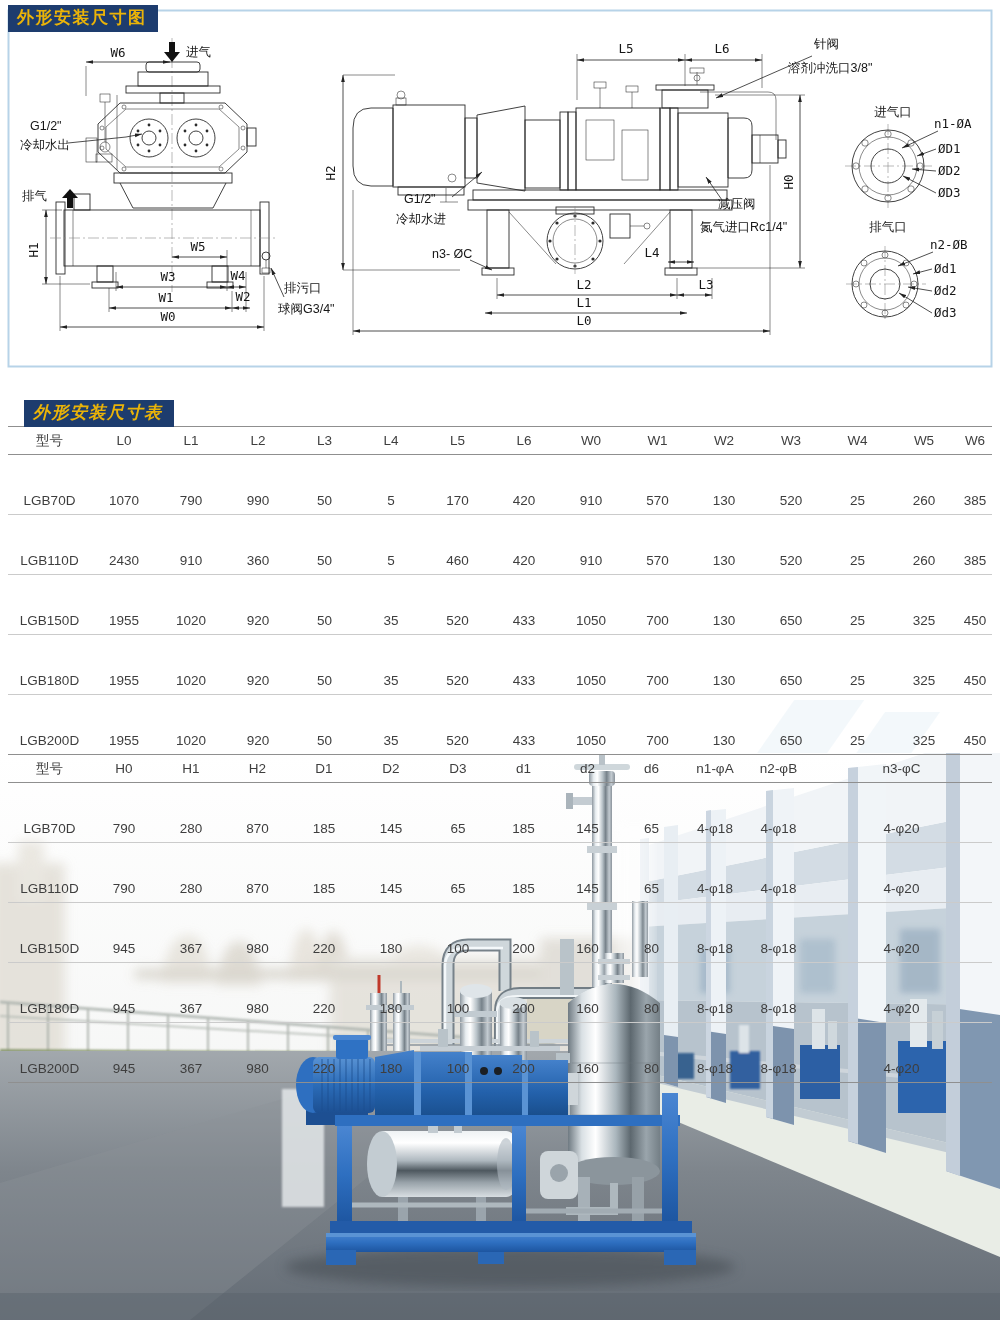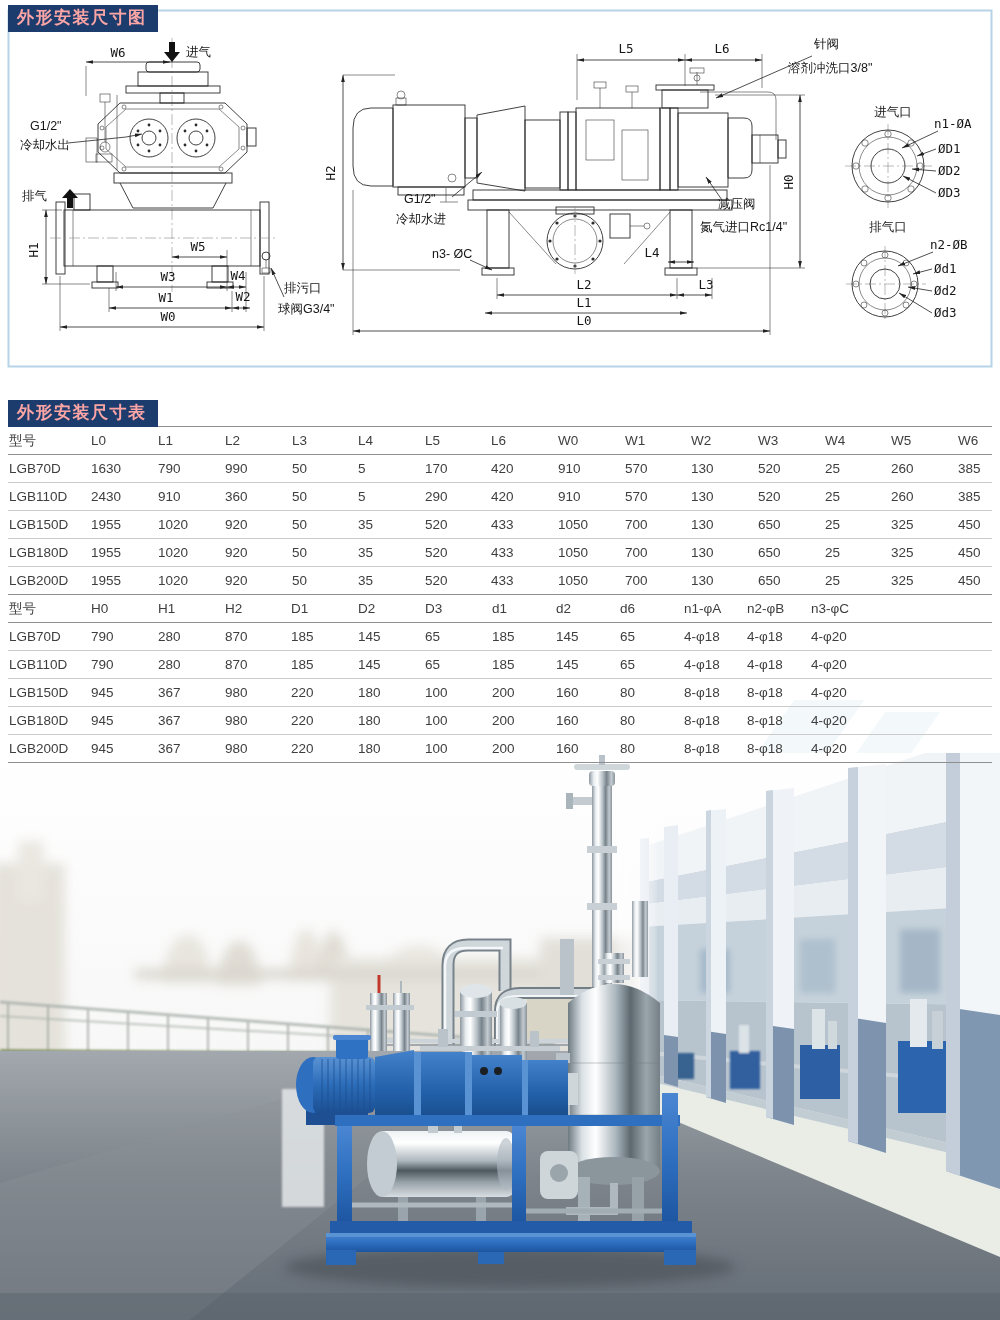--- a/index.html
+++ b/index.html
@@ -1,28 +1,28 @@
 <!DOCTYPE html>
 <html><head>
 <meta charset="utf-8">
 <style>
   html,body{margin:0;padding:0;background:#fff;}
   #page{position:relative;width:1000px;height:1320px;background:#fff;overflow:hidden;
         font-family:"Liberation Sans",sans-serif;}
-  .banner{position:absolute;background:#1d3c6e;color:#fca5a5;font-weight:bold;
+  .banner{position:absolute;background:#1d3c6e;color:#eab308;font-weight:bold;
           font-size:17px;line-height:1;padding:4px 11px 6px 9px;letter-spacing:1.5px;z-index:5;}
   #banner-diagram{left:8px;top:5px;}
-  #banner-table{left:8px;top:400px;}
+  #banner-table{left:24px;top:400px;font-style:italic;}
   #diagram-svg{position:absolute;left:0;top:0;z-index:1;}
   #photo-svg{position:absolute;left:0;top:753px;z-index:0;}
   
   .wm{position:absolute;z-index:0;background:#eaf2f8;opacity:.55;transform:skewX(-35deg);}
   #tables{position:absolute;left:8px;top:427px;width:984px;z-index:2;
-          font-size:13.5px;color:#3e3e3e;}
-  .trow{display:grid;height:27px;align-items:center;border-bottom:1px solid #cbcbcb;background:transparent;}
+          font-size:13.5px;color:#3e3e3e;text-align:center;}
+  .trow{display:grid;height:27px;align-items:center;border-bottom:1px solid #cbcbcb;background:transparent;margin-top:32px;}
   .g1{grid-template-columns:82px 67px 67px 67px 66px 67px 66px 67px 67px 66px 67px 67px 66px 67px 35px;}
   .g2{grid-template-columns:82px 67px 67px 66px 67px 67px 67px 64px 64px 64px 63px 64px auto;}
   .hrow{border-top:1px solid #8f8f8f;margin-top:-1px;border-bottom:1px solid #8f8f8f;}
   .lastrow{border-bottom:1px solid #8f8f8f;}
   .tcell{padding-left:1px;white-space:nowrap;overflow:hidden;}
   
   text{fill:#161616;}
   .dim{font-family:"DejaVu Sans Mono",monospace;font-size:12.5px;}
   .cn{font-family:"Liberation Sans",sans-serif;font-size:12.5px;}
   .ln{stroke:#2b2b2b;stroke-width:.9;fill:none;}
@@ -335,21 +335,21 @@
           <div class="tcell">W0</div>
           <div class="tcell">W1</div>
           <div class="tcell">W2</div>
           <div class="tcell">W3</div>
           <div class="tcell">W4</div>
           <div class="tcell">W5</div>
           <div class="tcell">W6</div>
         </div>
         <div class="trow g1">
           <div class="tcell">LGB70D</div>
-          <div class="tcell">1630</div>
+          <div class="tcell">1070</div>
           <div class="tcell">790</div>
           <div class="tcell">990</div>
           <div class="tcell">50</div>
           <div class="tcell">5</div>
           <div class="tcell">170</div>
           <div class="tcell">420</div>
           <div class="tcell">910</div>
           <div class="tcell">570</div>
           <div class="tcell">130</div>
           <div class="tcell">520</div>
@@ -357,21 +357,21 @@
           <div class="tcell">260</div>
           <div class="tcell">385</div>
         </div>
         <div class="trow g1">
           <div class="tcell">LGB110D</div>
           <div class="tcell">2430</div>
           <div class="tcell">910</div>
           <div class="tcell">360</div>
           <div class="tcell">50</div>
           <div class="tcell">5</div>
-          <div class="tcell">290</div>
+          <div class="tcell">460</div>
           <div class="tcell">420</div>
           <div class="tcell">910</div>
           <div class="tcell">570</div>
           <div class="tcell">130</div>
           <div class="tcell">520</div>
           <div class="tcell">25</div>
           <div class="tcell">260</div>
           <div class="tcell">385</div>
         </div>
         <div class="trow g1">

